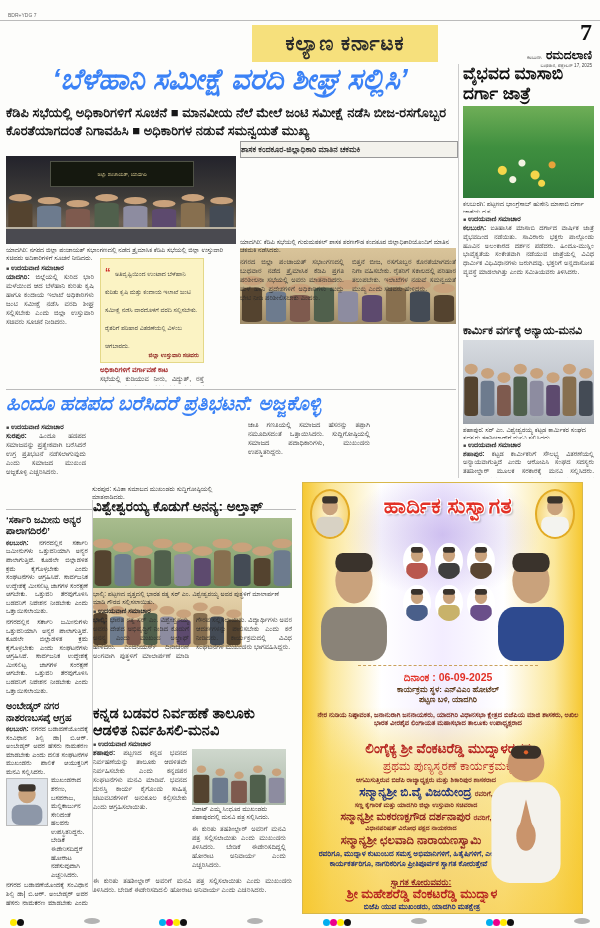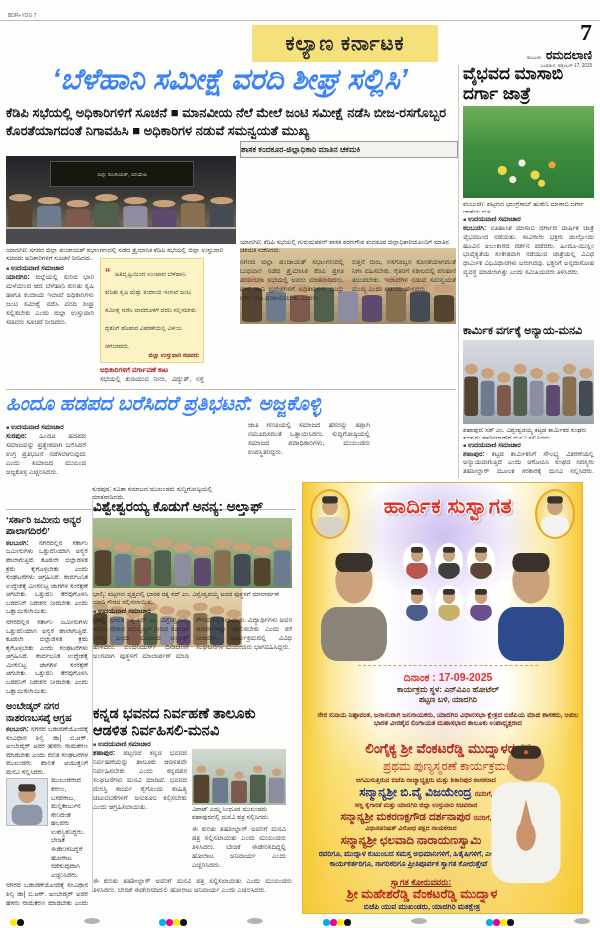--- a/index.html
+++ b/index.html
@@ -195,21 +195,21 @@
             <circle cx="75" cy="20" r="5" fill="#c9a27c"></circle>
             <rect x="80.8" y="31" width="8.4" height="29" rx="3" fill="#54432f"></rect>
             <circle cx="85" cy="24" r="5" fill="#c9a27c"></circle>
             <rect x="90.8" y="23" width="8.4" height="37" rx="3" fill="#6d7b8e"></rect>
             <circle cx="95" cy="16" r="5" fill="#c9a27c"></circle>
           </svg></div>
     </div>
     <div class="cap" style="margin-top:2px;height:15px;">ಭಾಲ್ಕಿ: ಪಟ್ಟಣದ ವೃತ್ತದಲ್ಲಿ ಭಾರತ ರತ್ನ ಸರ್ ಎಂ. ವಿಶ್ವೇಶ್ವರಯ್ಯ ಅವರ ಪುತ್ಥಳಿಗೆ ಮಾಲಾರ್ಪಣೆ ಮಾಡಿ ಗೌರವ ಸಲ್ಲಿಸಲಾಯಿತು.</div>
     <div class="byline"><span class="sq">■</span> <span>ಉದಯವಾಣಿ ಸಮಾಚಾರ</span></div>
     <div class="body-txt just" style="column-count:2;column-gap:7px;height:84px;"><b>ಭಾಲ್ಕಿ:</b> <span>ಭಾರತ ರತ್ನ ಸರ್ ಎಂ. ವಿಶ್ವೇಶ್ವರಯ್ಯ ಅವರು ದೇಶದ ಅಭಿವೃದ್ಧಿಗೆ ನೀಡಿದ ಕೊಡುಗೆ ಅನನ್ಯ ಎಂದು ಮುಖಂಡ ಅಲ್ತಾಫ್ ಹೇಳಿದರು. ಎಂಜಿನಿಯರ್ಸ್ ದಿನಾಚರಣೆ ಅಂಗವಾಗಿ ಪುತ್ಥಳಿಗೆ ಮಾಲಾರ್ಪಣೆ ಮಾಡಿ ಗೌರವ ಸಲ್ಲಿಸಲಾಯಿತು. ವಿದ್ಯಾರ್ಥಿಗಳು ಅವರ ಆದರ್ಶಗಳನ್ನು ಪಾಲಿಸಬೇಕು ಎಂದು ಕರೆ ನೀಡಿದರು. ಕಾರ್ಯಕ್ರಮದಲ್ಲಿ ವಿವಿಧ ಸಂಘಟನೆಗಳ ಮುಖಂಡರು ಭಾಗವಹಿಸಿದ್ದರು.</span></div>
-    <div style="font-size:14.5px;font-weight:900;color:#111;line-height:1.15;margin-top:5px;">ಕನ್ನಡ ಭವನದ ನಿರ್ವಹಣೆ ತಾಲೂಕು ಆಡಳಿತ ನಿರ್ವಹಿಸಲಿ-ಮನವಿ</div>
+    <div style="font-size:14.5px;font-weight:900;color:#111;line-height:1.15;margin-top:5px;">ಕನ್ನಡ ಬಡವರ ನಿರ್ವಹಣೆ ತಾಲೂಕು ಆಡಳಿತ ನಿರ್ವಹಿಸಲಿ-ಮನವಿ</div>
     <div class="byline"><span class="sq">■</span> <span>ಉದಯವಾಣಿ ಸಮಾಚಾರ</span></div>
     <div style="display:flex;gap:5px;">
       <div class="body-txt just" style="width:94px;height:126px;"><b>ಶಹಾಪುರ:</b> <span>ಪಟ್ಟಣದ ಕನ್ನಡ ಭವನದ ನಿರ್ವಹಣೆಯನ್ನು ತಾಲೂಕು ಆಡಳಿತವೇ ನಿರ್ವಹಿಸಬೇಕು ಎಂದು ಕನ್ನಡಪರ ಸಂಘಟನೆಗಳು ಮನವಿ ಮಾಡಿವೆ. ಭವನದ ದುರಸ್ತಿ ಕಾರ್ಯ ಕೈಗೊಂಡು ಸಾಹಿತ್ಯ ಚಟುವಟಿಕೆಗಳಿಗೆ ಅನುಕೂಲ ಕಲ್ಪಿಸಬೇಕು ಎಂದು ಆಗ್ರಹಿಸಲಾಯಿತು.</span></div>
       <div style="width:94px;">
         <div class="photo" style="width:94px;height:56px;background:linear-gradient(180deg,#cfd8cd,#aab6a8);">
           <div style="width:100%;height:46px;margin-top:8px;"><svg viewBox="0 0 100 60" width="100%" height="100%" preserveAspectRatio="none">
                 <rect x="1.5999999999999996" y="23" width="16.8" height="37" rx="3" fill="#54432f"></rect>
                 <circle cx="10" cy="16" r="5" fill="#c9a27c"></circle>
                 <rect x="21.6" y="27" width="16.8" height="33" rx="3" fill="#6d7b8e"></rect>
                 <circle cx="30" cy="20" r="5" fill="#c9a27c"></circle>
@@ -322,21 +322,21 @@
           <rect x="17" y="8" width="26" height="11" rx="5" fill="#3a332c"></rect>
           <rect x="7" y="39" width="46" height="31" rx="11" fill="#c8b26a"></rect>
         </svg></div>
     <div class="abs oval" style="left:164px;top:102px;width:28px;height:36px;background:#fff;"><svg viewBox="0 0 60 70" width="100%" height="100%" preserveAspectRatio="none">
           <circle cx="30" cy="24" r="13" fill="#c9a27c"></circle>
           <rect x="17" y="8" width="26" height="11" rx="5" fill="#3a332c"></rect>
           <rect x="7" y="39" width="46" height="31" rx="11" fill="#6a4f8a"></rect>
         </svg></div>
 
     <div class="abs" style="left:55px;top:182px;width:180px;border-top:1px dashed #c9a05a;"></div>
-    <div class="abs adtxt" style="left:45px;top:188px;width:200px;font-size:10.5px;font-weight:900;color:#e23127;">ದಿನಾಂಕ : 17-09-2025</div>
+    <div class="abs adtxt" style="left:45px;top:188px;width:200px;font-size:10.5px;font-weight:900;color:#e23127;">ದಿನಾಂಕ : 06-09-2025</div>
     <div class="abs adtxt" style="left:45px;top:202px;width:200px;font-size:8px;font-weight:bold;color:#5a3a1a;">ಕಾರ್ಯಕ್ರಮ ಸ್ಥಳ: ಎನ್‌ವಿಎಂ ಹೋಟೆಲ್</div>
     <div class="abs adtxt" style="left:45px;top:212px;width:200px;font-size:8px;font-weight:bold;color:#5a3a1a;">ಪಟ್ಟಣ ಬಳಿ, ಯಾದಗಿರಿ</div>
 
     <div class="abs adtxt" style="left:14px;top:228px;width:262px;font-size:6.8px;font-weight:bold;color:#7a2a20;">ನೇರ ನುಡಿಯ ನಿಷ್ಠಾವಂತ, ಜನಾನುರಾಗಿ ಜನನಾಯಕರು, ಯಾದಗಿರಿ ವಿಧಾನಸಭಾ ಕ್ಷೇತ್ರದ ಬಿಜೆಪಿಯ ಮಾಜಿ ಶಾಸಕರು, ಅಖಿಲ ಭಾರತ ವೀರಶೈವ ಲಿಂಗಾಯತ ಮಹಾಸಭಾದ ತಾಲೂಕು ಉಪಾಧ್ಯಕ್ಷರಾದ</div>
     <div class="abs adtxt" style="left:8px;top:258px;width:274px;font-size:13.5px;font-weight:900;color:#b5231f;">ಲಿಂಗೈಕ್ಯ ಶ್ರೀ ವೆಂಕಟರೆಡ್ಡಿ ಮುದ್ನಾಳರವರ</div>
     <div class="abs adtxt" style="left:8px;top:276px;width:274px;font-size:12px;font-weight:400;color:#b5231f;">ಪ್ರಥಮ ಪುಣ್ಯಸ್ಮರಣೆ ಕಾರ್ಯಕ್ರಮಕ್ಕೆ</div>
 
     <div class="abs adtxt" style="left:8px;top:293px;width:230px;font-size:6.6px;font-weight:bold;color:#7a2a20;">ಆಗಮಿಸುತ್ತಿರುವ ಬಿಜೆಪಿ ರಾಜ್ಯಾಧ್ಯಕ್ಷರು ಮತ್ತು ಶಿಕಾರಿಪುರ ಶಾಸಕರಾದ</div>
     <div class="abs adtxt" style="left:8px;top:302px;width:230px;font-size:12px;font-weight:900;color:#1f2e7a;"><span>ಸನ್ಮಾನ್ಯಶ್ರೀ ಬಿ.ವೈ ವಿಜಯೇಂದ್ರ</span> <span style="font-size:7px;color:#7a2a20;">ರವರಿಗೆ,</span></div>
     <div class="abs adtxt" style="left:8px;top:318px;width:210px;font-size:6.4px;font-weight:bold;color:#7a2a20;">ಸಣ್ಣ ಕೈಗಾರಿಕೆ ಮತ್ತು ಯಾದಗಿರಿ ಜಿಲ್ಲಾ ಉಸ್ತುವಾರಿ ಸಚಿವರಾದ</div>

